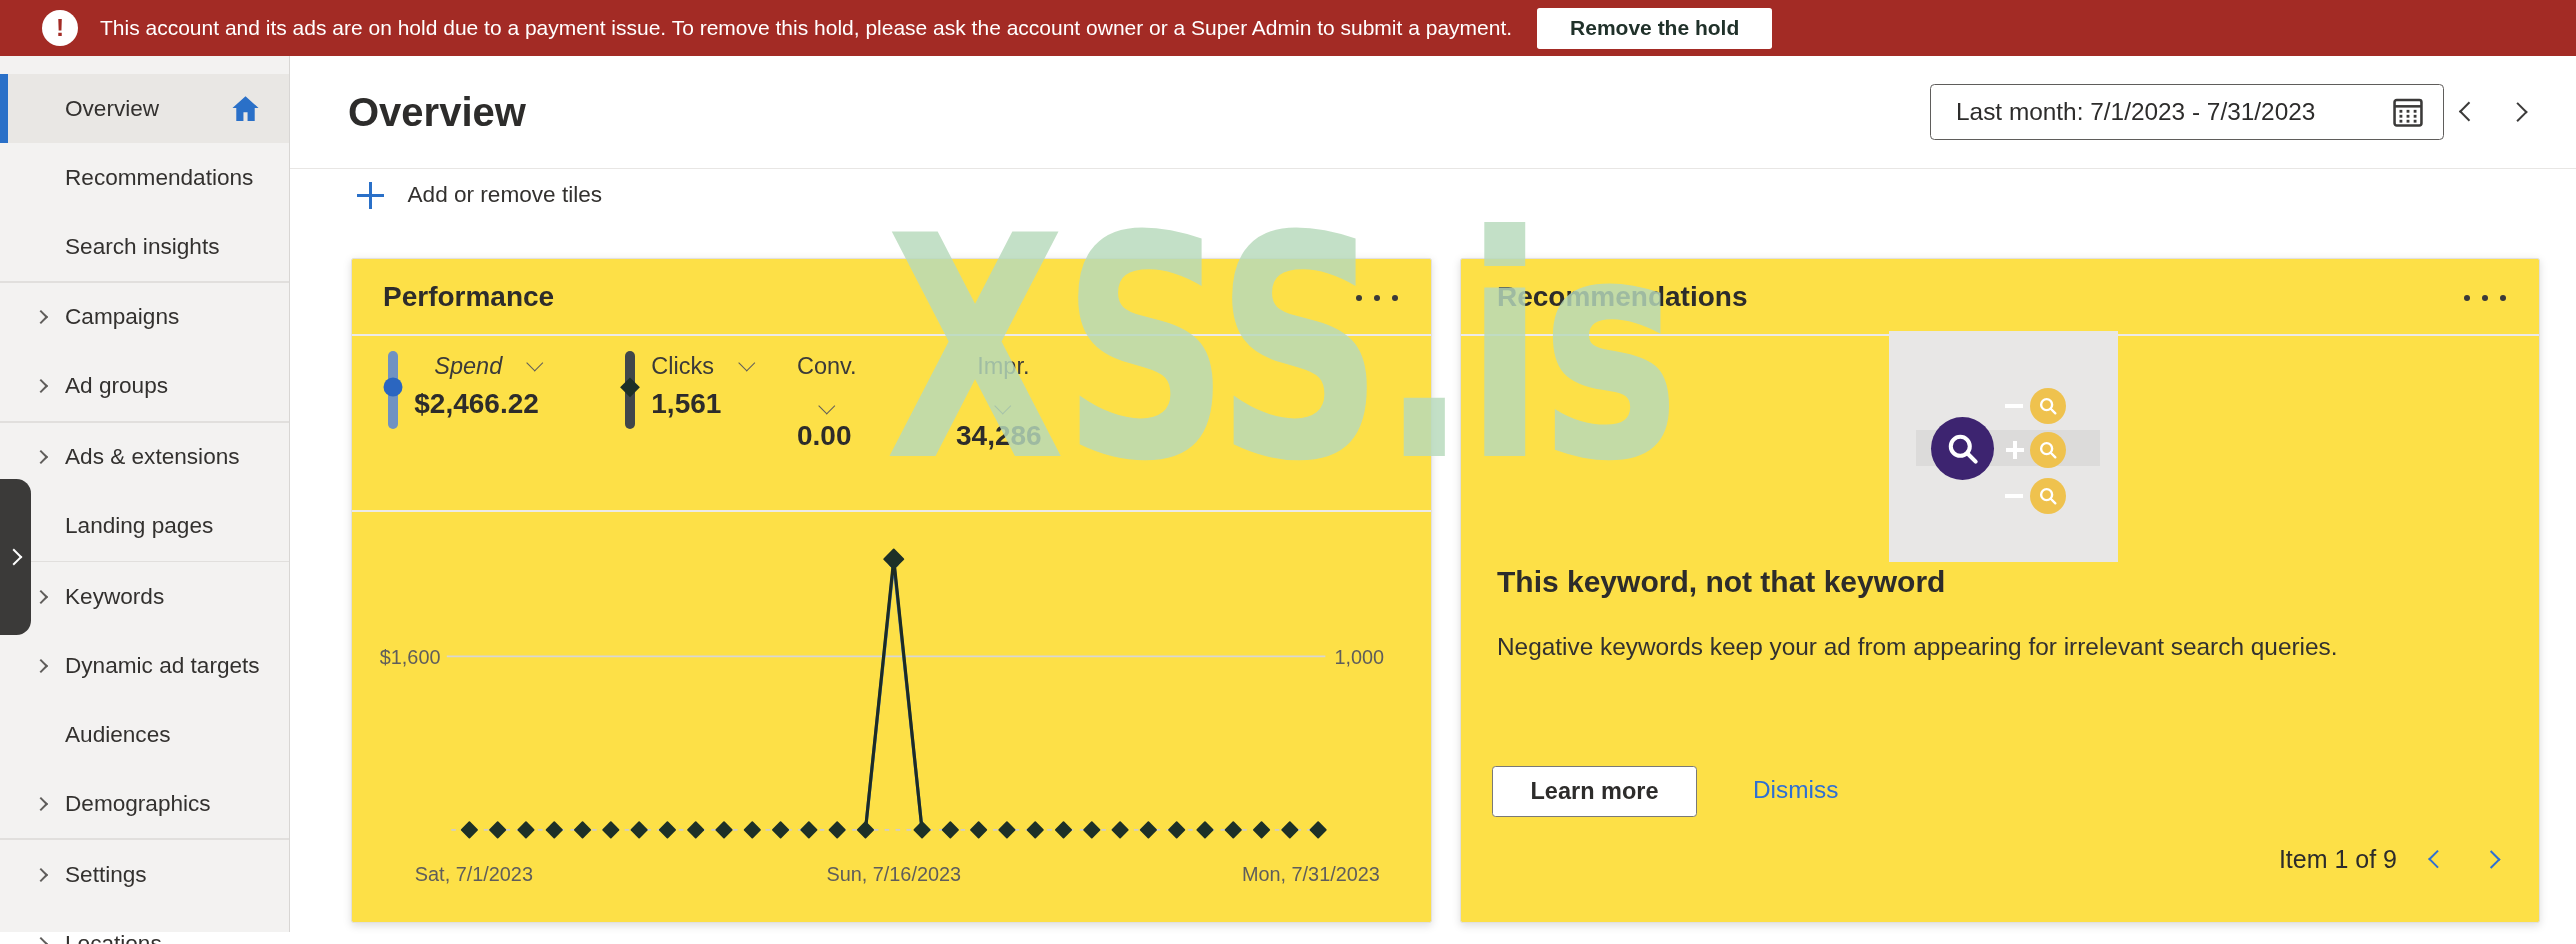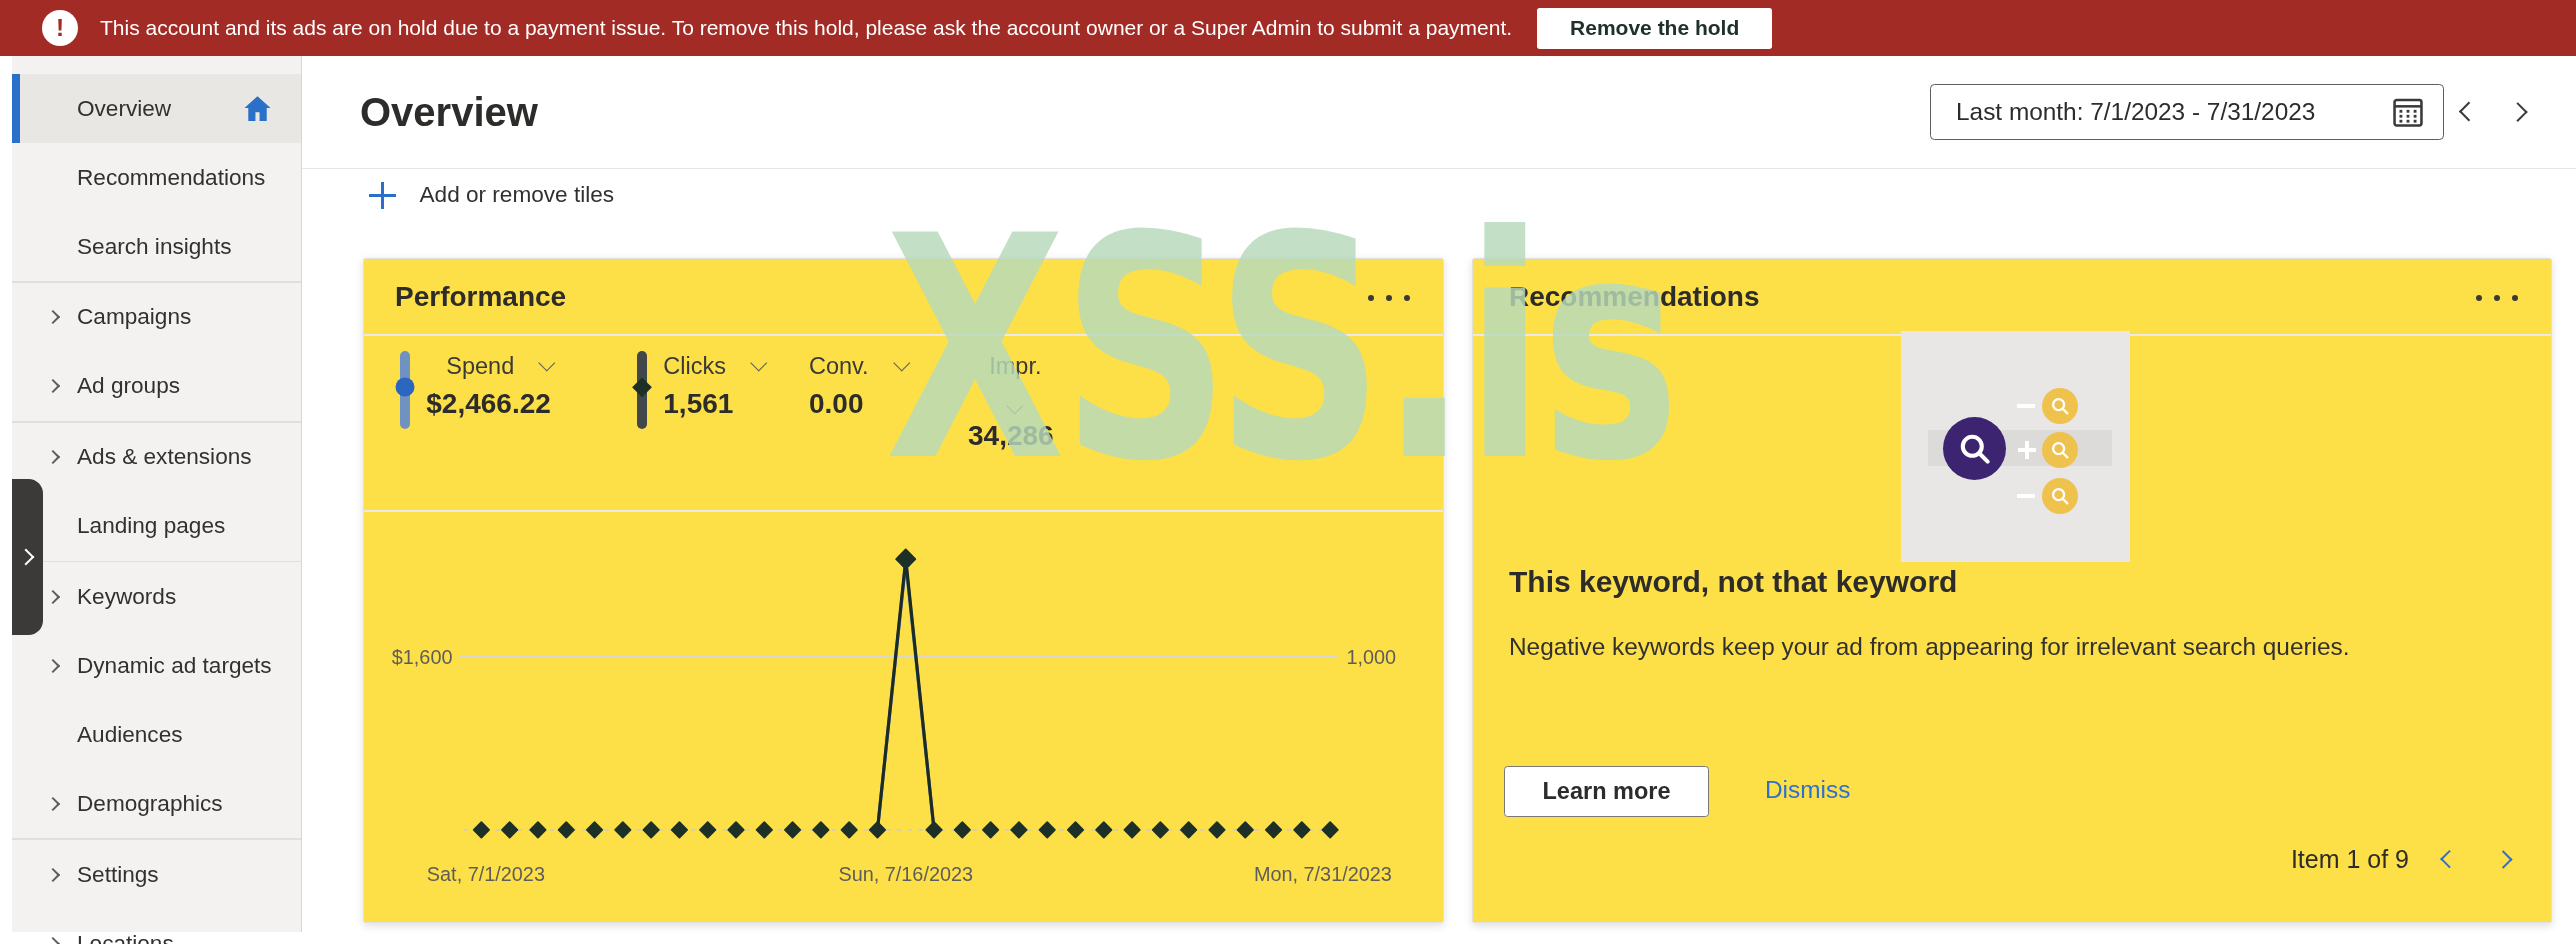--- a/index.html
+++ b/index.html
@@ -8,21 +8,21 @@
 
   
   .banner { height:56px; background:#a32b25; display:flex; align-items:center; padding-left:42px; }
   .alert-circ { width:36px; height:36px; border-radius:50%; background:#fff; color:#a32b25;
     font-weight:700; font-size:24.4px; display:flex; align-items:center; justify-content:center; flex:none; }
   .banner-msg { color:#fff; font-size:21px; margin-left:22px; white-space:nowrap; }
   .banner-btn { margin-left:25px; background:#fff; color:#20312a; border:none; border-radius:2.7px;
     height:41px; padding:0 33px; font-size:21px; font-weight:700; font-family:inherit; cursor:pointer; }
 
   
-  .shell { display:flex; height:876px; position:relative;margin-left:12px; }
+  .shell { display:flex; height:876px; position:relative; }
 
   
   .sidebar { width:290px; flex:none; background:#f3f2f1; border-right:1.8px solid #d8d6d4;
     padding-top:18px; position:relative; }
   .side-item { height:69px; display:flex; align-items:center; padding-left:65px; position:relative;
     font-size:22.6px; color:#33312f; cursor:pointer; }
   .side-item.active { background:#e9e7e4; }
   .side-item.active::before { content:""; position:absolute; left:0; top:0; bottom:0; width:8.1px; background:#2a70c8; }
   .side-item .chev { position:absolute; left:36px; color:#5f5d5b; }
   .side-item .home-ic { margin-left:auto; margin-right:27px; display:flex; }
@@ -233,42 +233,42 @@
             <i></i>
             <i></i>
           </div>
         <div class="card-div" style="top:75px"></div>
         <div class="metrics" id="metrics">
             <div class="metric" style="left: 36px;">
               <span class="metric-bar" style="background: rgb(112, 146, 194);">
                 <span class="metric-marker circle" style="background: rgb(43, 102, 192);"></span>
               </span>
               <div class="metric-texts">
-                <div class="metric-top" style="padding-left: 20px;">
+                <div class="metric-top" style="padding-left: 20px; font-style: italic;">
                   <span>Spend</span>
                   <span class="chev down"></span>
                 </div>
                 <div class="metric-value">$2,466.22</div>
               </div>
             </div>
             <div class="metric" style="left: 273px;">
               <span class="metric-bar" style="background: rgb(65, 71, 74);">
                 <span class="metric-marker diamond" style="background: rgb(29, 48, 39);"></span>
               </span>
               <div class="metric-texts">
                 <div class="metric-top" style="padding-left: 0px;">
                   <span>Clicks</span>
                   <span class="chev down"></span>
                 </div>
                 <div class="metric-value">1,561</div>
               </div>
             </div>
             <div class="metric" style="left: 445px;">
               <div class="metric-texts">
-                <div class="metric-top" style="padding-left: 0px;">
+                <div class="metric-top" style="padding-left: 0px; flex-direction: column;">
                   <span>Conv.</span>
                   <span class="chev down"></span>
                 </div>
                 <div class="metric-value">0.00</div>
               </div>
             </div>
             <div class="metric" style="left: 604px;">
               <div class="metric-texts">
                 <div class="metric-top" style="padding-left: 9px; flex-direction: column;">
                   <span>Impr.</span>

